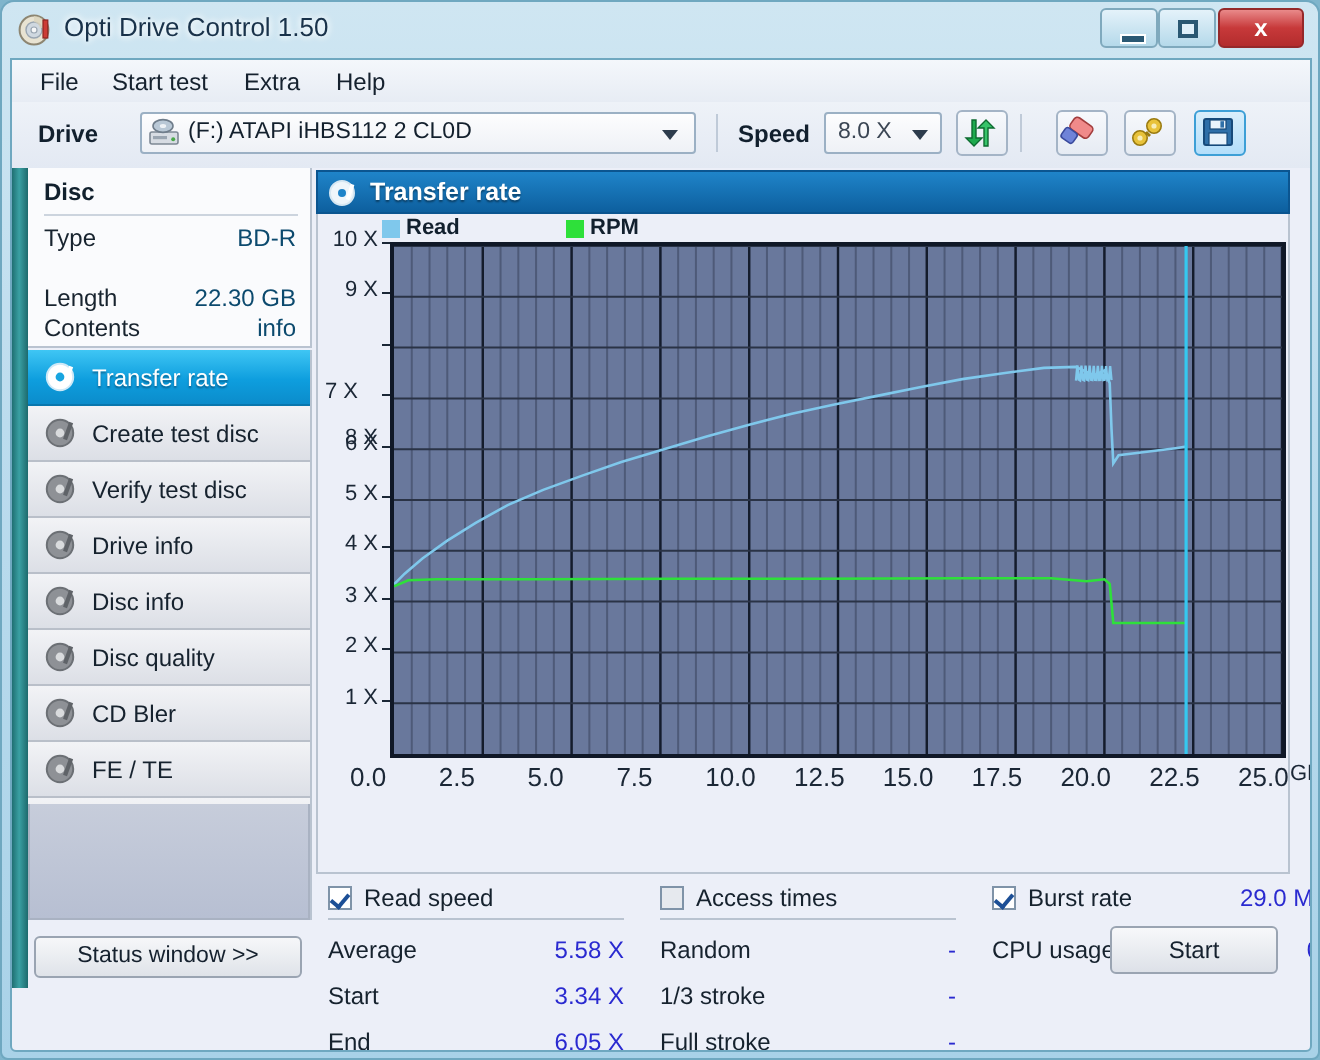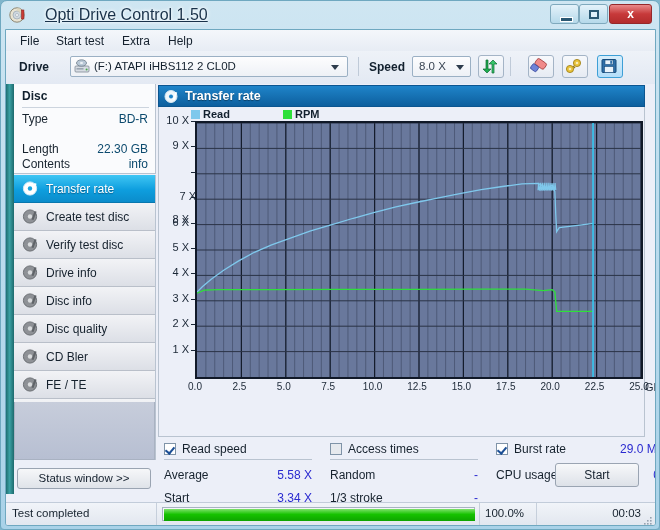--- a/index.html
+++ b/index.html
@@ -8,22 +8,22 @@
        background:#7fb5cc;}
 
   
   #window{position:absolute;left:0;top:0;width:660px;height:530px;
           box-sizing:border-box;
           background:linear-gradient(180deg,#cfe6f2 0%,#bcdcee 40%,#a9d2e8 100%);
           border:1px solid #6fa8c0;border-radius:7px 7px 4px 4px;}
 
   #titlebar{position:absolute;left:0;top:0;width:658px;height:28px;}
   #title-icon{position:absolute;left:8px;top:5px;width:18px;height:18px;}
-  #title-text{position:absolute;left:44px;top:5px;font-size:16px;color:#19324a;
-              text-shadow:0 0 3px #fff,0 0 5px #fff;white-space:nowrap;text-decoration:underline;}
+  #title-text{position:absolute;left:31px;top:5px;font-size:13px;color:#19324a;
+              text-shadow:0 0 3px #fff,0 0 5px #fff;white-space:nowrap;}
 
   .winbtn{position:absolute;top:3px;height:20px;border:1px solid #7fa9bd;
           border-radius:3px;box-sizing:border-box;cursor:default;}
   #btn-min{left:549px;width:29px;background:linear-gradient(180deg,#e4f2fa,#b5d9ea);}
   #btn-max{left:578px;width:29px;background:linear-gradient(180deg,#e4f2fa,#b5d9ea);}
   #btn-close{left:608px;width:43px;background:linear-gradient(180deg,#e98a8a,#c7393a 50%,#b32c2d);
              border-color:#95282a;}
   .winbtn span{position:absolute;left:0;right:0;top:2px;text-align:center;
                font-size:11px;color:#12374c;}
   #btn-close span{color:#fff;font-weight:bold;font-size:12px;}
@@ -124,21 +124,21 @@
   .lg-tx{position:absolute;top:0;font-size:11px;color:#12202e;font-weight:bold;}
 
   #plot{position:absolute;left:36px;top:14px;width:448px;height:258px;
         background:#69789c;border:2px solid #101827;box-sizing:border-box;
         overflow:hidden;}
   #plot svg{display:block;}
 
   .ytick{position:absolute;right:0;width:34px;text-align:right;font-size:11px;
          color:#1b2736;}
   .ytickline{position:absolute;width:4px;height:1px;background:#1b2736;}
-  .xtick{position:absolute;text-align:center;font-size:10px;color:#1b2736;width:40px;}
+  .xtick{position:absolute;text-align:left;font-size:13px;color:#1b2736;width:40px;}
   #xunit{position:absolute;font-size:11px;color:#1b2736;}
 
   
   #results{position:absolute;left:2px;top:355px;right:10px;bottom:2px;
            background:#eceff8;}
   .res-hdr{position:absolute;font-size:12px;color:#16222e;}
   .cbx{position:absolute;width:12px;height:12px;background:#fff;
        border:1px solid #7f93a8;box-sizing:border-box;}
   .cbx.on:after{content:"";position:absolute;left:2px;top:1px;width:4px;height:7px;
                 border-right:2px solid #1c4f96;border-bottom:2px solid #1c4f96;
@@ -468,21 +468,21 @@
             <span class="ytick" style="right: 455px; top: 210.2px;">2 X</span>
             <i class="ytickline" style="left: 32px; top: 217.2px;"></i>
             <span class="ytick" style="right: 455px; top: 184.8px;">3 X</span>
             <i class="ytickline" style="left: 32px; top: 191.8px;"></i>
             <span class="ytick" style="right: 455px; top: 159.4px;">4 X</span>
             <i class="ytickline" style="left: 32px; top: 166.4px;"></i>
             <span class="ytick" style="right: 455px; top: 134px;">5 X</span>
             <i class="ytickline" style="left: 32px; top: 141px;"></i>
             <span class="ytick" style="right: 455px; top: 108.6px;">6 X</span>
             <i class="ytickline" style="left: 32px; top: 115.6px;"></i>
-            <span class="ytick" style="right: 448px; top: 83.2px;">7 X</span>
+            <span class="ytick" style="right: 465px; top: 83.2px;">7 X</span>
             <i class="ytickline" style="left: 32px; top: 90.2px;"></i>
             <span class="ytick" style="right: 455px; top: 57.8px; margin-top: 48px;">8 X</span>
             <i class="ytickline" style="left: 32px; top: 64.8px;"></i>
             <span class="ytick" style="right: 455px; top: 32.4px;">9 X</span>
             <i class="ytickline" style="left: 32px; top: 39.4px;"></i>
             <span class="ytick" style="right: 455px; top: 7px;">10 X</span>
             <i class="ytickline" style="left: 32px; top: 14px;"></i>
             <span class="xtick" style="left: 16px; top: 274px;">0.0</span>
             <span class="xtick" style="left: 60.4px; top: 274px;">2.5</span>
             <span class="xtick" style="left: 104.8px; top: 274px;">5.0</span>
@@ -526,37 +526,14 @@
         <span class="res-hdr" style="left:356px;top:3px">Burst rate</span>
         <span class="r-val" style="left:420px;top:3px;width:96px">29.0 MB/s</span>
 
         <span class="r-key" style="left:338px;top:29px">CPU usage</span>
         <span class="r-val" style="left:440px;top:29px;width:76px">0 %</span>
 
         <div id="start-btn">Start</div>
       </div>
     </div>
 
-    <div id="statusbar">
-      <span id="st-text">Test completed</span>
-      <i id="st-sep1"></i>
-      <div id="progress-track">
-        <div id="progress-fill" style="width: 311px;"></div>
-      </div>
-      <i id="st-sep2"></i>
-      <span id="st-pct">100.0%</span>
-      <i id="st-sep3"></i>
-      <span id="st-time">00:03</span>
-      <span id="grip">
-        <svg width="8" height="8" viewBox="0 0 8 8">
-          <g fill="#96a2b0">
-            <rect x="6" y="0" width="1.6" height="1.6"></rect>
-              <rect x="3" y="3" width="1.6" height="1.6"></rect>
-            <rect x="6" y="3" width="1.6" height="1.6"></rect>
-              <rect x="0" y="6" width="1.6" height="1.6"></rect>
-            <rect x="3" y="6" width="1.6" height="1.6"></rect>
-              <rect x="6" y="6" width="1.6" height="1.6"></rect>
-          </g>
-        </svg>
-      </span>
-    </div>
   </div>
 </div>
 
 </body></html>

